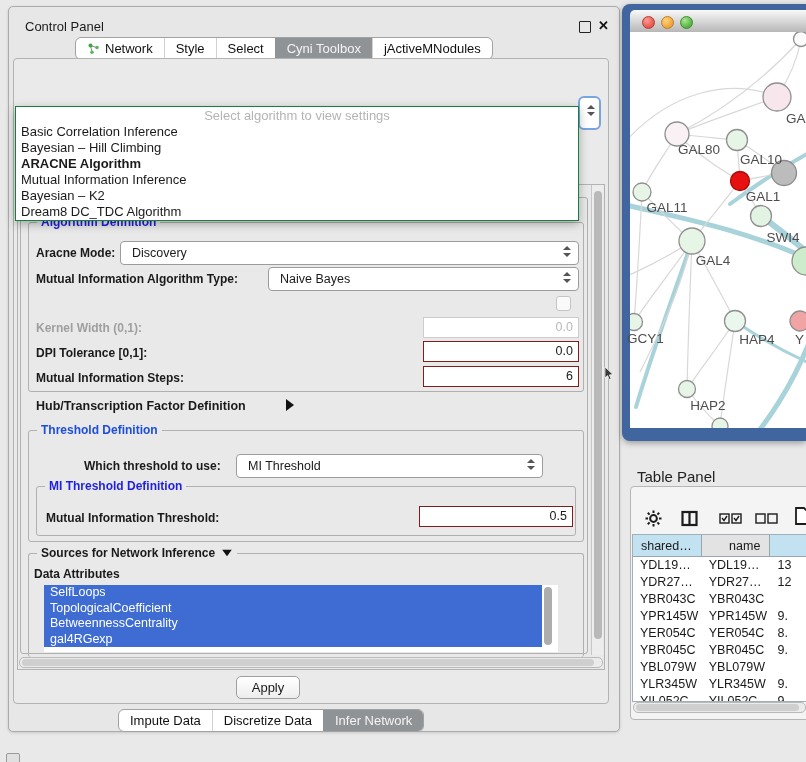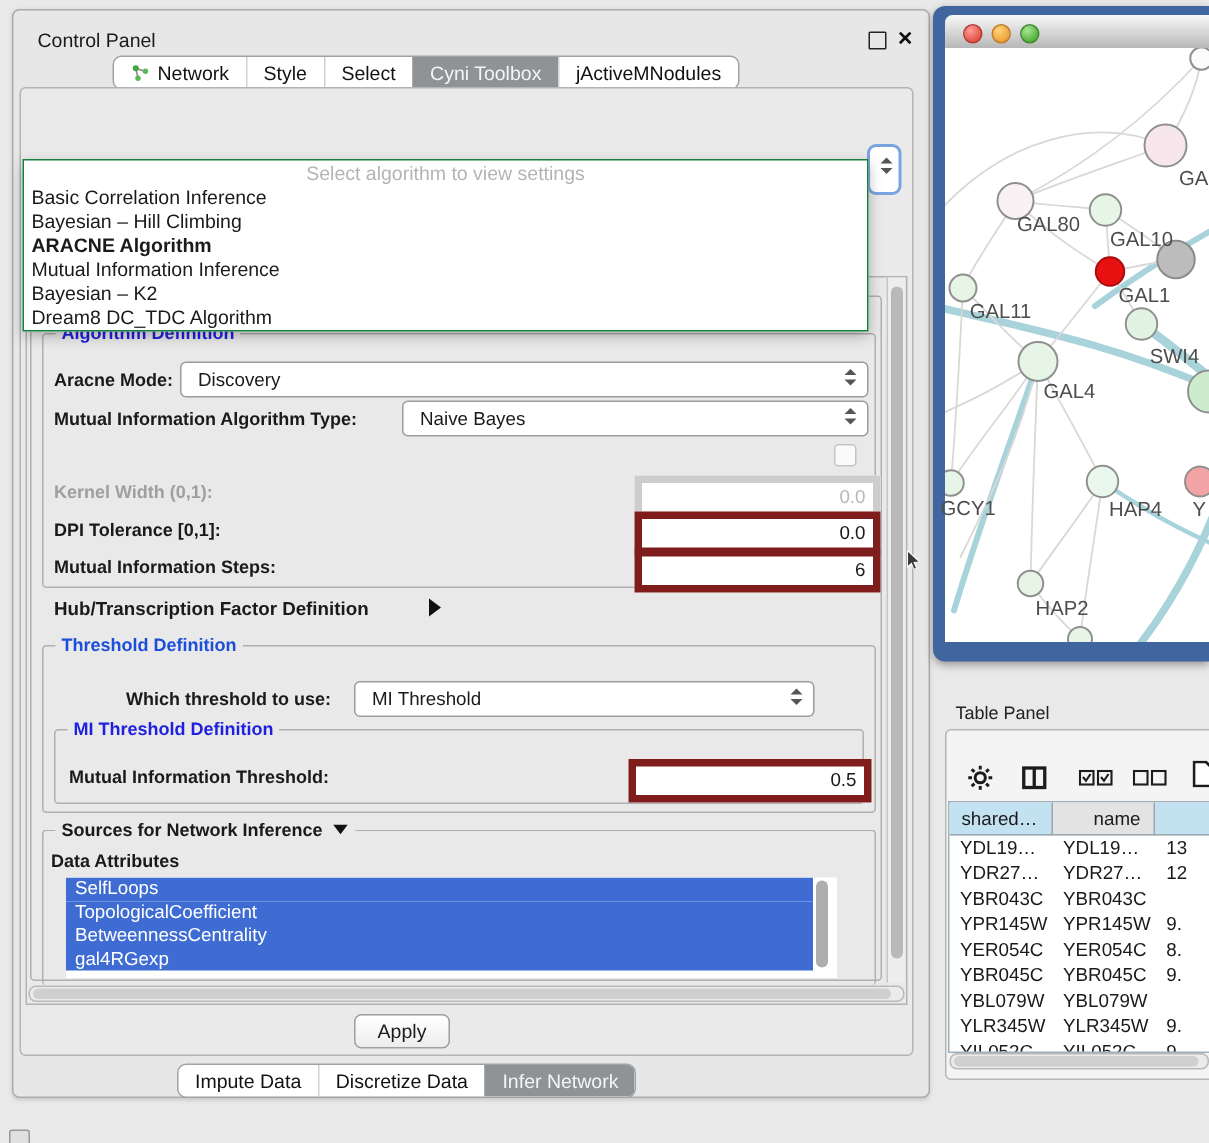--- a/index.html
+++ b/index.html
@@ -27,21 +27,21 @@
   .blue{color:#1f1fdf;} .green{color:#1d4ed8;}
   .lbl{font-size:12px;font-weight:bold;white-space:nowrap;}
   .lbl.dis{color:#9f9f9f;}
   
   .combo{background:#fff;border:1px solid #9c9c9c;border-radius:4px;height:22px;display:flex;align-items:center;
          font-size:12.5px;padding-left:11px;box-shadow:inset 0 1px 0 #fff;}
   .spin{position:absolute;right:7px;top:4px;display:flex;flex-direction:column;gap:3px;}
   .spin i{display:block;width:0;height:0;border-left:4px solid transparent;border-right:4px solid transparent;}
   .spin .up{border-bottom:4px solid #555;} .spin .dn{border-top:4px solid #555;}
   
-  .field{background:#fff;border:5px solid #7f1d1d;height:19px;font-size:12.5px;text-align:right;
+  .field{background:#fff;border:1px solid #7f1d1d;height:19px;font-size:12.5px;text-align:right;
          padding:0 5px;line-height:19px;}
   .field.dis{border-color:#cdcdcd;color:#b8b8b8;}
   .checkbox{width:13px;height:13px;background:#fafafa;border:1px solid #c4c4c4;border-radius:3px;}
   .tri-right{display:inline-block;width:0;height:0;border-top:6px solid transparent;border-bottom:6px solid transparent;border-left:8px solid #111;}
   .tri-down{display:inline-block;width:0;height:0;border-left:6px solid transparent;border-right:6px solid transparent;border-top:8px solid #111;}
   
   .attr-list{background:#fff;overflow:hidden;}
   .attr-item{height:15.5px;line-height:15.5px;background:#3e6cd2;color:#fff;font-size:12.5px;padding-left:6px;}
   
   .vsb{background:#ededed;border-left:1px solid #c6c6c6;}
@@ -61,21 +61,21 @@
        font-size:13px;display:flex;align-items:center;justify-content:center;}
   
   .net-frame{left:622px;top:4px;width:184px;height:437px;background:#41659f;border-radius:8px 0 0 8px;
              box-shadow:0 2px 6px rgba(0,0,0,.35);}
   .net-titlebar{left:630px;top:10px;width:176px;height:22px;background:linear-gradient(#f9f9f9,#b7b7b7);
                 border-bottom:1px solid #7e7e7e;border-radius:5px 0 0 0;}
   .tl{position:absolute;top:5.5px;width:11px;height:11px;border-radius:50%;}
   .net-content{left:630px;top:32px;width:176px;height:396px;background:#fff;overflow:hidden;}
   .node-label{position:absolute;width:54px;text-align:center;font-size:13.5px;color:#4d4d4d;white-space:nowrap;}
   
-  .tp-title{left:637px;top:468px;font-size:12px;color:#222;}
+  .tp-title{left:637px;top:468px;font-size:15px;color:#222;}
   .tp-panel{left:630px;top:486px;width:180px;height:232px;background:#f4f4f4;border:1px solid #b6b6b6;border-radius:4px;}
   .tbl{left:632px;top:534px;width:174px;height:166px;background:#fff;border:1px solid #9fb0b8;overflow:hidden;}
   .tbl .hdr{display:flex;height:22px;font-size:12.5px;}
   .tbl .hcell{border-right:1px solid #9aa7ad;border-bottom:1px solid #9aa7ad;display:flex;align-items:center;
               justify-content:flex-end;padding-right:9px;box-sizing:border-box;}
   .hblue{background:#c3e2f1;} .hgray{background:#e3e3e3;}
   .tbl .row{display:flex;height:17px;font-size:12.5px;}
   .tbl .cell{padding:1px 0 0 7px;box-sizing:border-box;white-space:nowrap;overflow:hidden;}
   .ticonbar svg{display:block;}
 </style>

